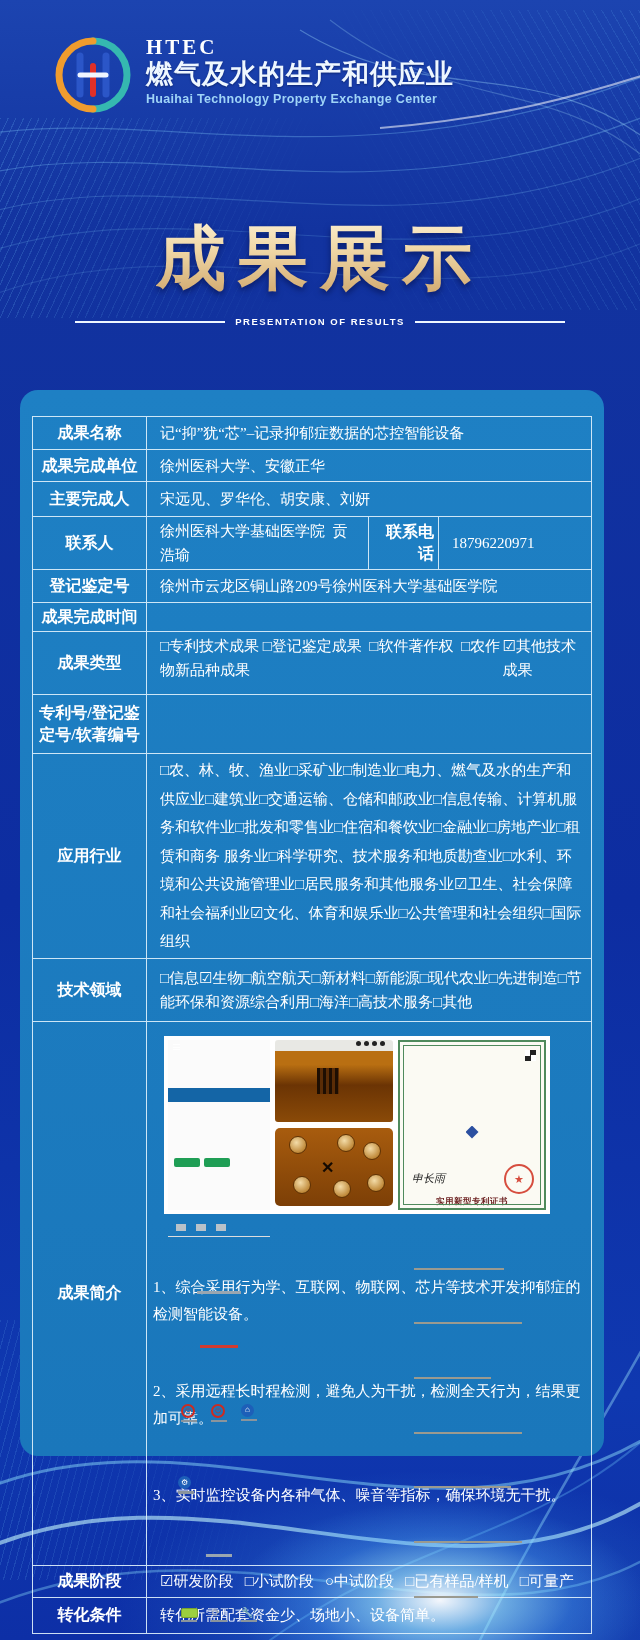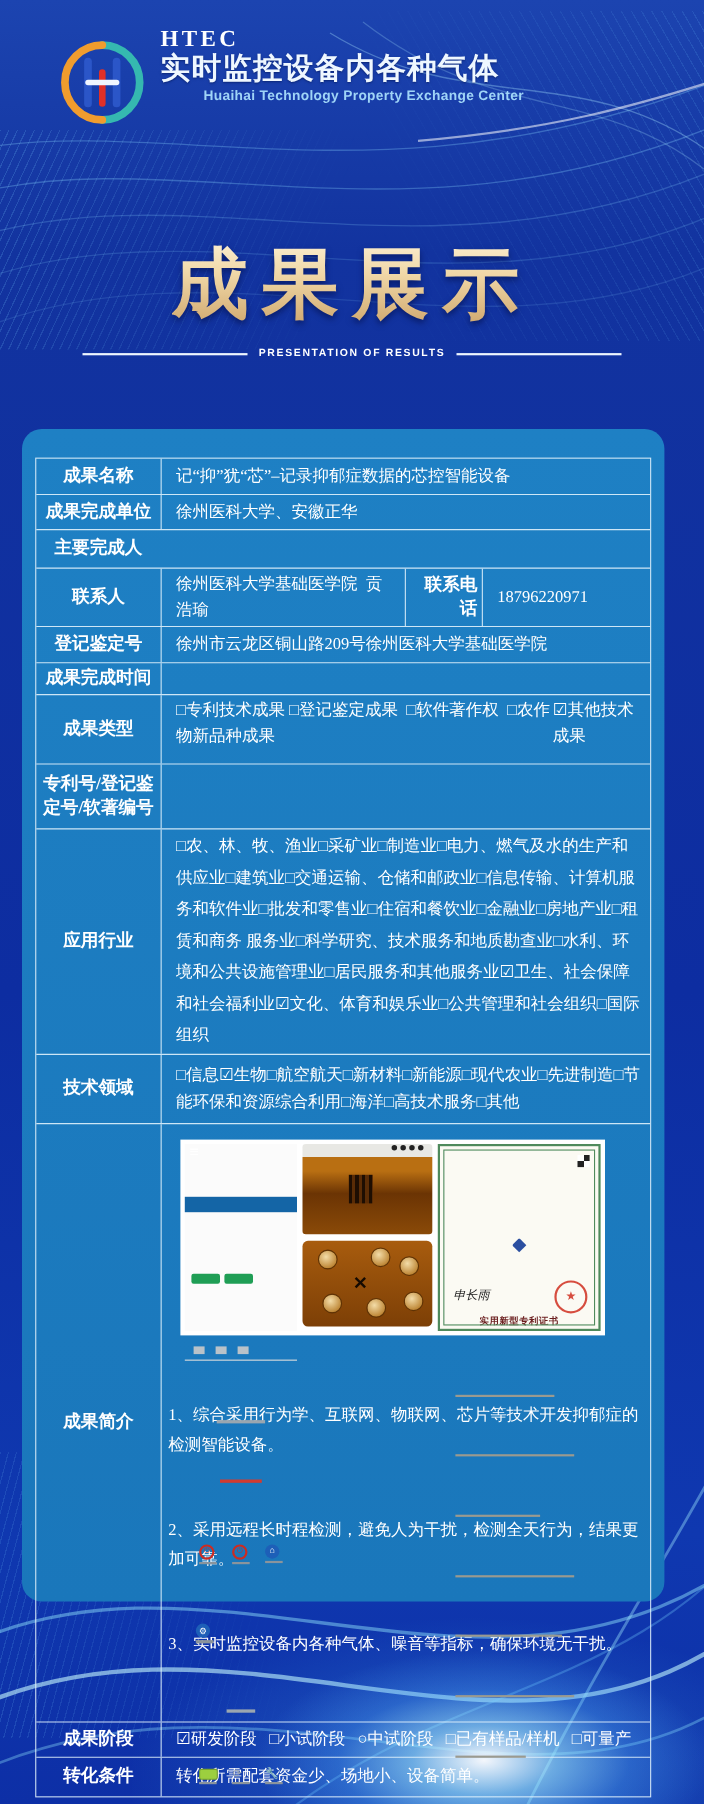--- a/index.html
+++ b/index.html
@@ -23,26 +23,26 @@
     -webkit-mask-image:linear-gradient(80deg,#000 0%,transparent 80%);
     mask-image:linear-gradient(80deg,#000 0%,transparent 80%);}
   svg.deco{position:absolute;top:0;left:0;pointer-events:none;}
   .glow{position:absolute;bottom:-120px;left:120px;width:640px;height:420px;pointer-events:none;
     background:
       radial-gradient(ellipse 46% 34% at 50% 62%,rgba(255,255,255,.95) 0%,rgba(170,240,255,.55) 22%,rgba(90,180,255,.25) 45%,transparent 70%),
       radial-gradient(ellipse 70% 50% at 48% 66%,rgba(80,190,255,.35) 0%,transparent 70%);}
   
   .header{position:absolute;top:0;left:0;width:640px;height:130px;}
   .logo{position:absolute;left:52px;top:34px;width:82px;height:82px;}
-  .brand{position:absolute;left:146px;top:24px;}
+  .brand{position:absolute;left:146px;top:36px;}
   .brand .abbr{color:#ffffff;font-weight:bold;font-size:21px;letter-spacing:3px;line-height:22px;}
   .brand .cn{color:#eef7ff;font-weight:bold;font-size:27px;letter-spacing:1px;line-height:32px;
     text-shadow:0 1px 2px rgba(0,20,80,.6);}
   .brand .en{color:#9fd4f7;font-size:12.5px;font-weight:bold;letter-spacing:.3px;line-height:18px;
-    font-family:"Liberation Sans",sans-serif;margin-left:39px;}
+    font-family:"Liberation Sans",sans-serif;}
   
   .title-wrap{position:absolute;top:212px;left:0;width:640px;text-align:center;}
   .main-title{display:inline-block;font-size:70px;font-weight:bold;letter-spacing:12px;
     background:linear-gradient(180deg,#fdf3d9 0%,#f0d7a6 35%,#caa express 70%,#c99e63 100%);
     background:linear-gradient(180deg,#fdf3d9 0%,#f0d7a6 40%,#c99e63 100%);
     -webkit-background-clip:text;background-clip:text;color:transparent;
     filter:drop-shadow(0 3px 3px rgba(0,10,60,.55));}
   .subtitle-row{margin-top:10px;display:flex;align-items:center;justify-content:center;gap:10px;}
   .subtitle-row .line{width:150px;height:2px;background:#eef6ff;}
   .subtitle{color:#ffffff;font-size:9.5px;font-weight:bold;letter-spacing:1.5px;
@@ -147,21 +147,21 @@
   <svg class="logo" viewBox="0 0 82 82">
     <path d="M 41 7 A 34 34 0 0 1 41 75" fill="none" stroke="#35b8b0" stroke-width="7" stroke-linecap="round"></path>
     <path d="M 41 75 A 34 34 0 0 1 41 7" fill="none" stroke="#f09c2e" stroke-width="7" stroke-linecap="round"></path>
     <path d="M28 22 v38" stroke="#2b56c8" stroke-width="7" stroke-linecap="round"></path>
     <path d="M54 22 v38" stroke="#2b56c8" stroke-width="7" stroke-linecap="round"></path>
     <path d="M41 32 v28" stroke="#e03028" stroke-width="6" stroke-linecap="round"></path>
     <path d="M28 41 h26" stroke="#f0f6ff" stroke-width="5" stroke-linecap="round"></path>
   </svg>
   <div class="brand">
     <div class="abbr">HTEC</div>
-    <div class="cn">实时监控设备内各种气体</div>
+    <div class="cn">燃气及水的生产和供应业</div>
     <div class="en">Huaihai Technology Property Exchange Center</div>
   </div>
 </div>
 
 <div class="title-wrap">
   <div class="main-title">成果展示</div>
   <div class="subtitle-row">
     <div class="line"></div>
     <div class="subtitle">PRESENTATION OF RESULTS</div>
     <div class="line"></div>
@@ -176,20 +176,21 @@
       <div class="td">记“抑”犹“芯”–记录抑郁症数据的芯控智能设备</div>
     </div>
 
     <div class="tr r2">
       <div class="th">成果完成单位</div>
       <div class="td">徐州医科大学、安徽正华</div>
     </div>
 
     <div class="tr r3">
       <div class="th">主要完成人</div>
+      <div class="td">宋远见、罗华伦、胡安康、刘妍</div>
     </div>
 
     <div class="tr r4 contact-row">
       <div class="th">联系人</div>
       <div class="td">徐州医科大学基础医学院  贡浩瑜</div>
       <div class="th" style="border-left:1px solid rgba(225,242,252,.9);text-align:right;">联系电话</div>
       <div class="td">18796220971</div>
     </div>
 
     <div class="tr r5">

